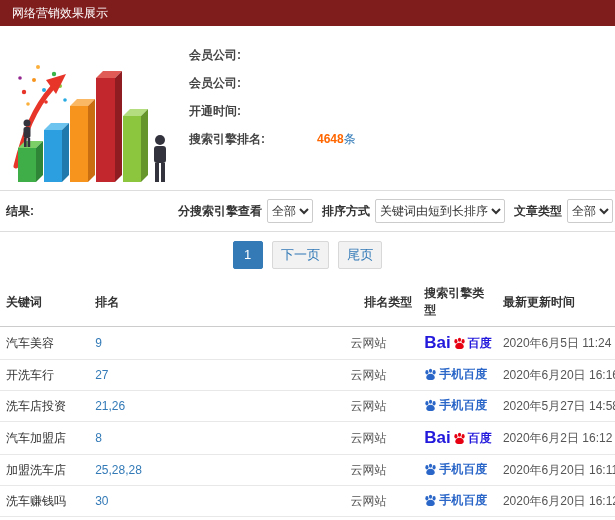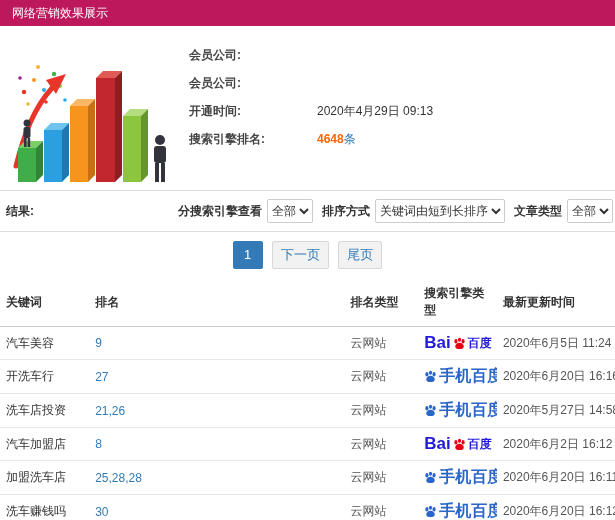--- a/index.html
+++ b/index.html
@@ -7,21 +7,21 @@
   body {
     font-family: "Liberation Sans", "DejaVu Sans", sans-serif;
     font-size: 12px;
     color: #333;
     background: #fff;
     overflow: hidden;
   }
   
   .topbar {
     height: 26px; line-height: 26px;
-    background: #be185d; color: #fff;
+    background: #7f1d1d; color: #fff;
     padding-left: 12px; font-size: 12px;
   }
   
   .summary { display: flex; padding: 8px 10px 4px; height: 164px; }
   .chart { width: 175px; flex: none; }
   .info { flex: 1; padding-top: 12px; padding-left: 4px; }
   .info-row { display: flex; align-items: center; margin-bottom: 10px; height: 18px; }
   .info-label { width: 118px; text-align: left; font-weight: bold; color: #444; flex: none; }
   .info-value { margin-left: 10px; }
   .info-link { color: #337ab7; text-decoration: none; cursor: pointer; }
@@ -56,29 +56,29 @@
   .results th {
     text-align: left; font-weight: bold; color: #333;
     padding: 7px 6px; border-bottom: 1px solid #ccc; font-size: 12px;
   }
   .results td {
     padding: 6px 6px; border-bottom: 1px solid #e8e8e8;
     font-size: 12px; height: 27px; overflow: hidden; white-space: nowrap;
   }
   .results th:nth-child(1) { width: 14.5%; }
   .results th:nth-child(2) { width: 41.5%; }
-  .results th:nth-child(3) { width: 12%;   }
+  .results th:nth-child(3) { width: 12%; text-align: right;   }
   .results th:nth-child(4) { width: 12.8%; }
   .c-kw { color: #333; }
   .rank-link { color: #337ab7; text-decoration: none; cursor: pointer; }
   .c-type span, .c-time span { color: #555; }
   .baidu-logo, .mobile-logo { display: inline-flex; align-items: center; gap: 2px; }
   .bai { color: #2319dc; font-weight: bold; font-size: 17px; font-style: normal; }
   .bd  { color: #2319dc; font-weight: bold; font-size: 12px; font-style: normal; }
-  .mbd { color: #2a66c8; font-weight: bold; font-size: 16px; font-style: normal; }
+  .mbd { color: #2a66c8; font-weight: bold; font-size: 12px; font-style: normal; }
 </style>
 </head>
 <body>
 
 <div class="topbar">
   <span class="topbar-title">网络营销效果展示</span>
 </div>
 
 <div class="summary">
   <div class="chart">
@@ -135,21 +135,20 @@
   </div>
   <div class="info">
     <div class="info-row">
       <span class="info-label">会员公司:</span>
     </div>
     <div class="info-row">
       <span class="info-label">会员公司:</span>
     </div>
     <div class="info-row">
       <span class="info-label">开通时间:</span>
-      <span class="info-value">2020年4月29日 09:13</span>
     </div>
     <div class="info-row">
       <span class="info-label">搜索引擎排名:</span>
       <span class="rank-count">4648</span>
       <span class="rank-unit">条</span>
     </div>
   </div>
 </div>
 
 <div class="filterbar">

